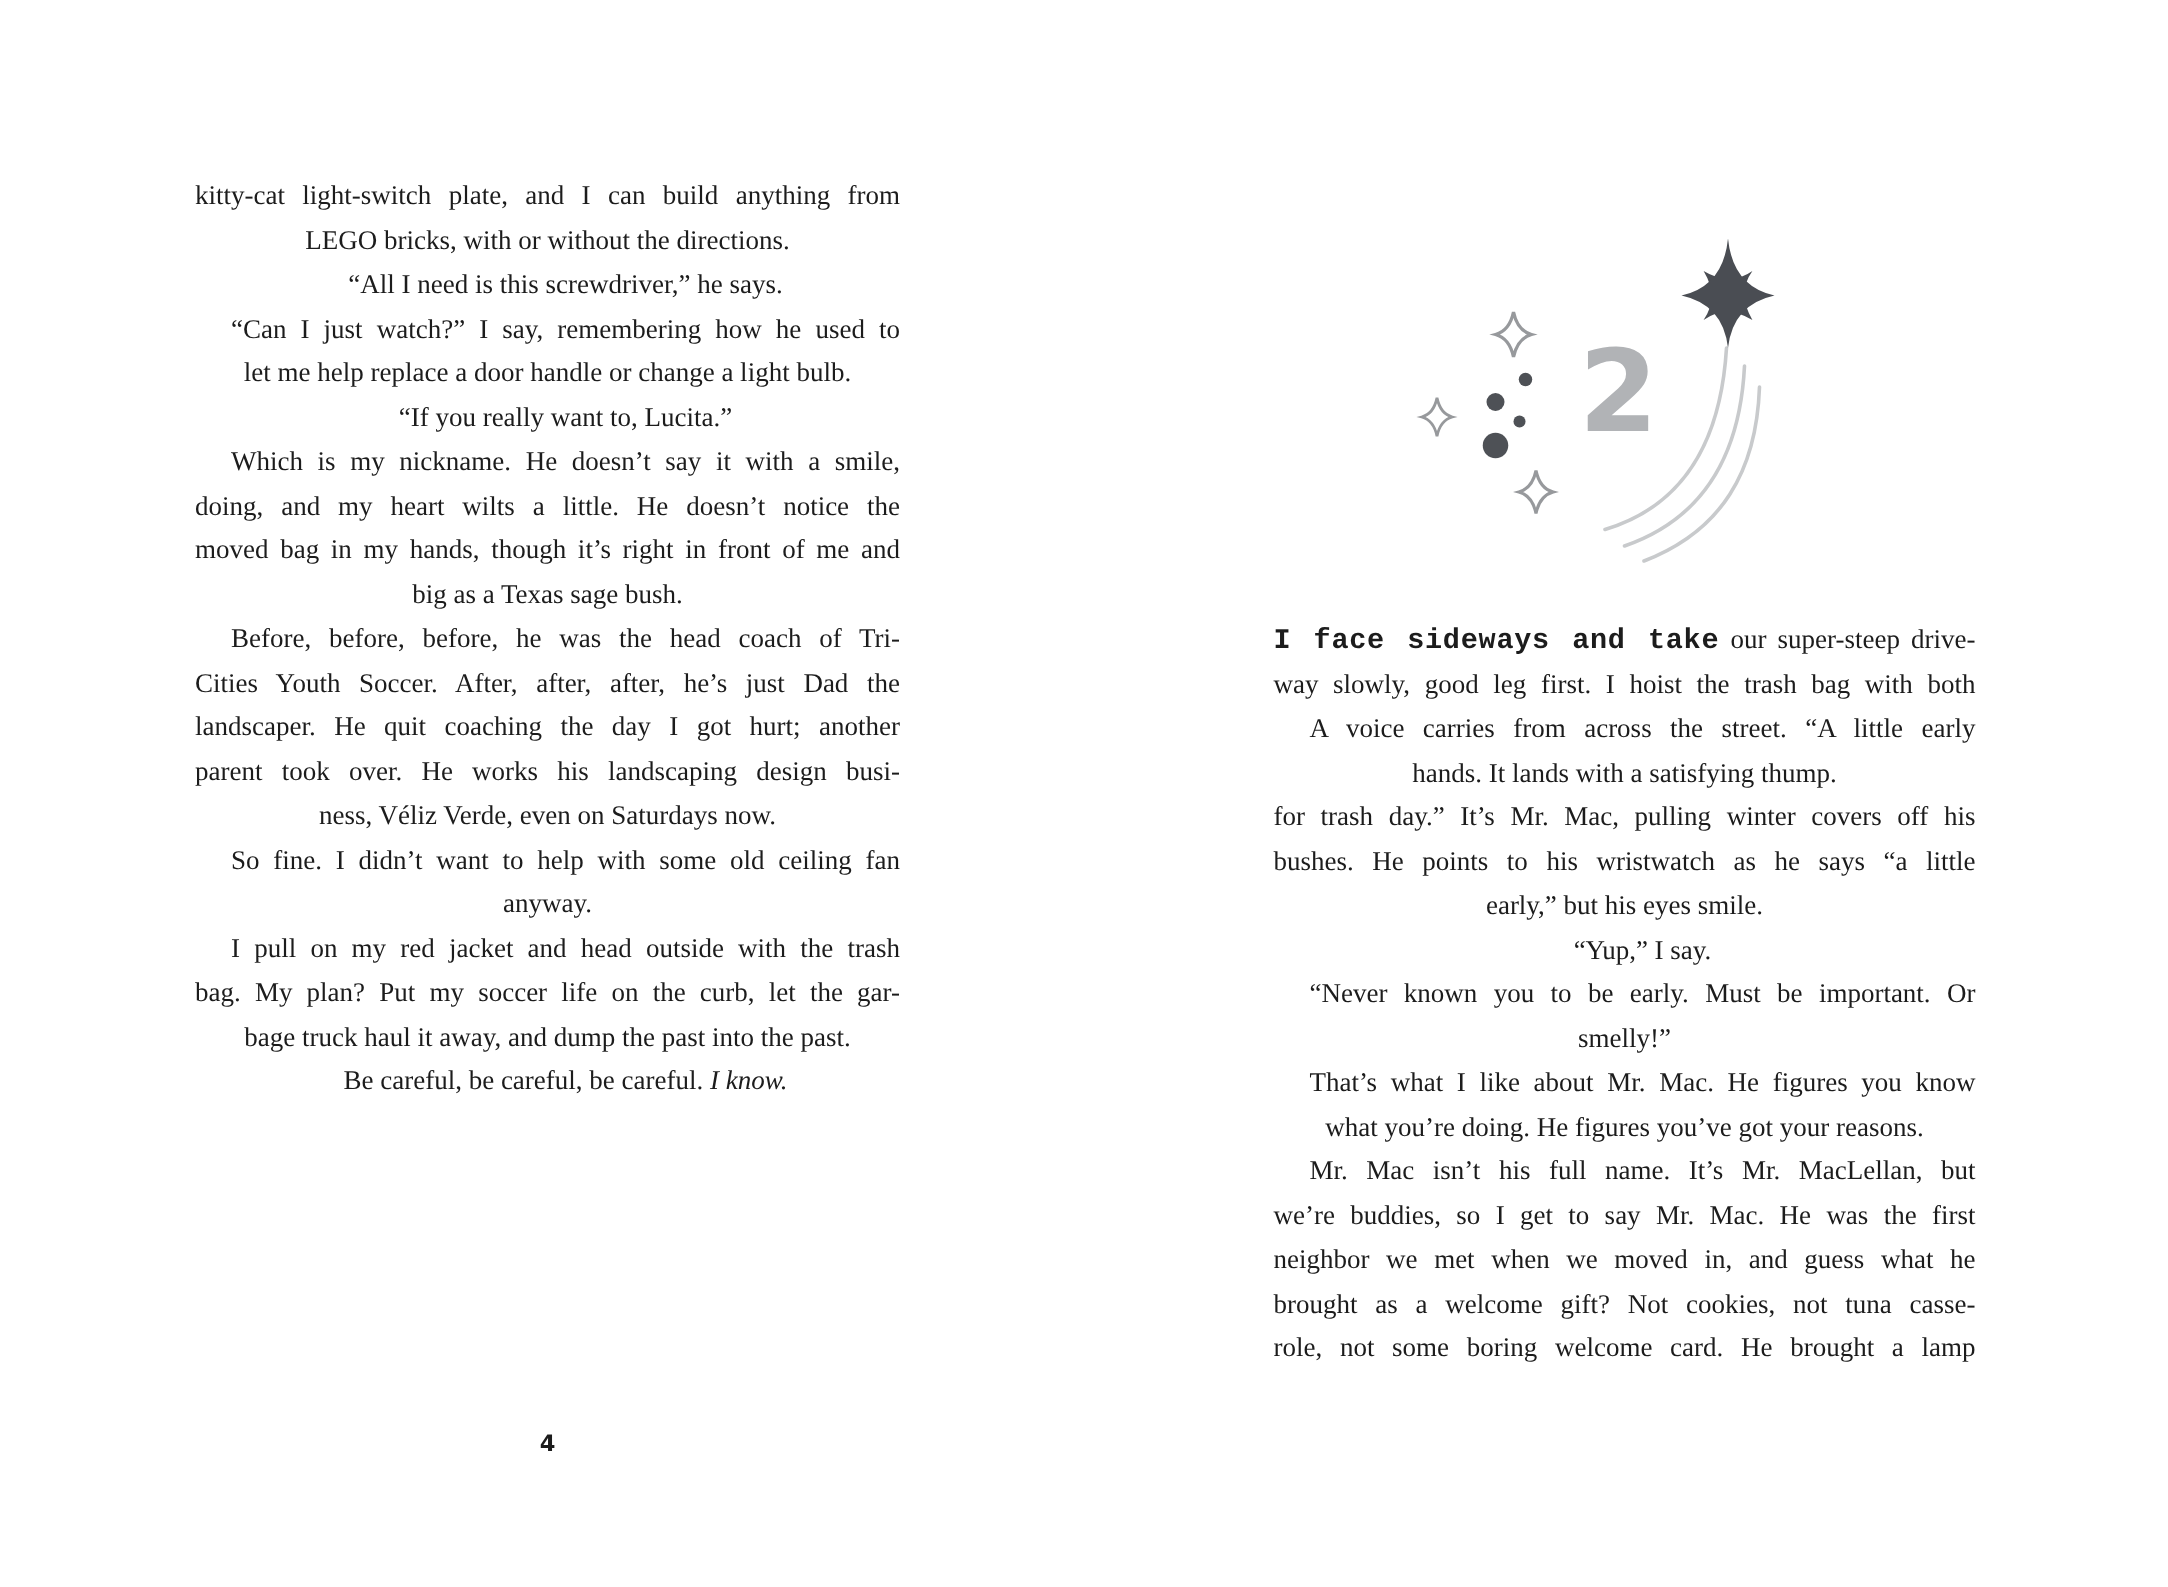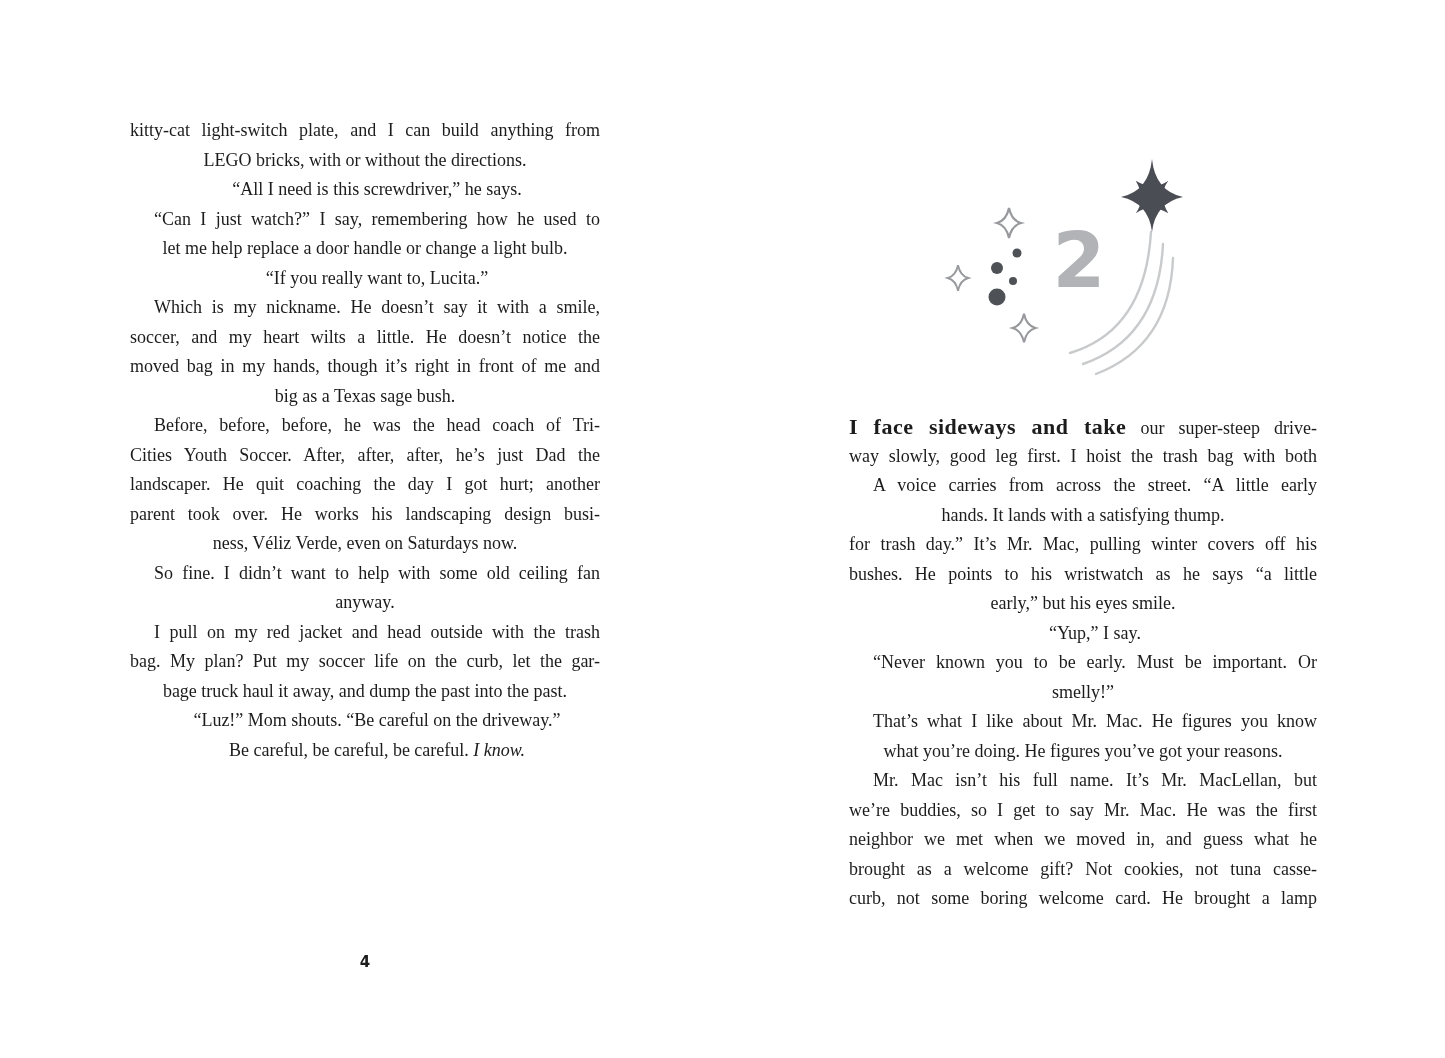--- a/index.html
+++ b/index.html
@@ -28,23 +28,23 @@
   .line.j {
     text-align: justify;
     text-align-last: justify;
     text-justify: inter-word;
   }
   .line.ind { padding-left: 24px; }
 
   .s-n { }
   .s-i { font-style: italic; }
   .s-m {
-    font-family: Liberation Serif, serif;
+    font-family: Liberation Mono, monospace;
     font-weight: 700;
-    font-size: 22px;
+    font-size: 19px;
     letter-spacing: 0.5px;
   }
 
   .pagenum {
     position: absolute;
     left: 130px; top: 953px; width: 470px;
     text-align: center;
     font-family: "DejaVu Sans", sans-serif;
     font-weight: bold;
     font-size: 15px;
@@ -70,34 +70,33 @@
 
   <div>
     <div class="textcol text-left">
         <div class="line j"><span class="s-n">kitty-cat light-switch plate, and I can build anything from</span></div>
         <div class="line"><span class="s-n">LEGO bricks, with or without the directions.</span></div>
         <div class="line ind"><span class="s-n">“All I need is this screwdriver,” he says.</span></div>
         <div class="line j ind"><span class="s-n">“Can I just watch?” I say, remembering how he used to</span></div>
         <div class="line"><span class="s-n">let me help replace a door handle or change a light bulb.</span></div>
         <div class="line ind"><span class="s-n">“If you really want to, Lucita.”</span></div>
         <div class="line j ind"><span class="s-n">Which is my nickname. He doesn’t say it with a smile,</span></div>
-        <div class="line j"><span class="s-n">soccer, and my heart wilts a little. He doesn’t notice the</span></div>
+        <div class="line j"><span class="s-n">doing, and my heart wilts a little. He doesn’t notice the</span></div>
         <div class="line j"><span class="s-n">moved bag in my hands, though it’s right in front of me and</span></div>
         <div class="line"><span class="s-n">big as a Texas sage bush.</span></div>
         <div class="line j ind"><span class="s-n">Before, before, before, he was the head coach of Tri-</span></div>
         <div class="line j"><span class="s-n">Cities Youth Soccer. After, after, after, he’s just Dad the</span></div>
         <div class="line j"><span class="s-n">landscaper. He quit coaching the day I got hurt; another</span></div>
         <div class="line j"><span class="s-n">parent took over. He works his landscaping design busi-</span></div>
         <div class="line"><span class="s-n">ness, Véliz Verde, even on Saturdays now.</span></div>
         <div class="line j ind"><span class="s-n">So fine. I didn’t want to help with some old ceiling fan</span></div>
         <div class="line"><span class="s-n">anyway.</span></div>
         <div class="line j ind"><span class="s-n">I pull on my red jacket and head outside with the trash</span></div>
         <div class="line j"><span class="s-n">bag. My plan? Put my soccer life on the curb, let the gar-</span></div>
         <div class="line"><span class="s-n">bage truck haul it away, and dump the past into the past.</span></div>
-        <div class="line ind"><span class="s-n">“Luz!” Mom shouts. “Be careful on the driveway.”</span></div>
         <div class="line ind"><span class="s-n">Be careful, be careful, be careful. </span><span class="s-i">I know.</span></div>
       </div>
     <div class="pagenum">4</div>
   </div>
 
   <div>
 
     <div class="ornament">
       <svg viewBox="0 0 280 230" xmlns="http://www.w3.org/2000/svg">
 
@@ -139,17 +138,17 @@
         <div class="line"><span class="s-n">early,” but his eyes smile.</span></div>
         <div class="line ind"><span class="s-n">“Yup,” I say.</span></div>
         <div class="line j ind"><span class="s-n">“Never known you to be early. Must be important. Or</span></div>
         <div class="line"><span class="s-n">smelly!”</span></div>
         <div class="line j ind"><span class="s-n">That’s what I like about Mr. Mac. He figures you know</span></div>
         <div class="line"><span class="s-n">what you’re doing. He figures you’ve got your reasons.</span></div>
         <div class="line j ind"><span class="s-n">Mr. Mac isn’t his full name. It’s Mr. MacLellan, but</span></div>
         <div class="line j"><span class="s-n">we’re buddies, so I get to say Mr. Mac. He was the first</span></div>
         <div class="line j"><span class="s-n">neighbor we met when we moved in, and guess what he</span></div>
         <div class="line j"><span class="s-n">brought as a welcome gift? Not cookies, not tuna casse-</span></div>
-        <div class="line j"><span class="s-n">curb, not some boring welcome card. He brought a lamp</span></div>
+        <div class="line j"><span class="s-n">role, not some boring welcome card. He brought a lamp</span></div>
       </div>
   </div>
 
 </div>
 
 </body></html>

